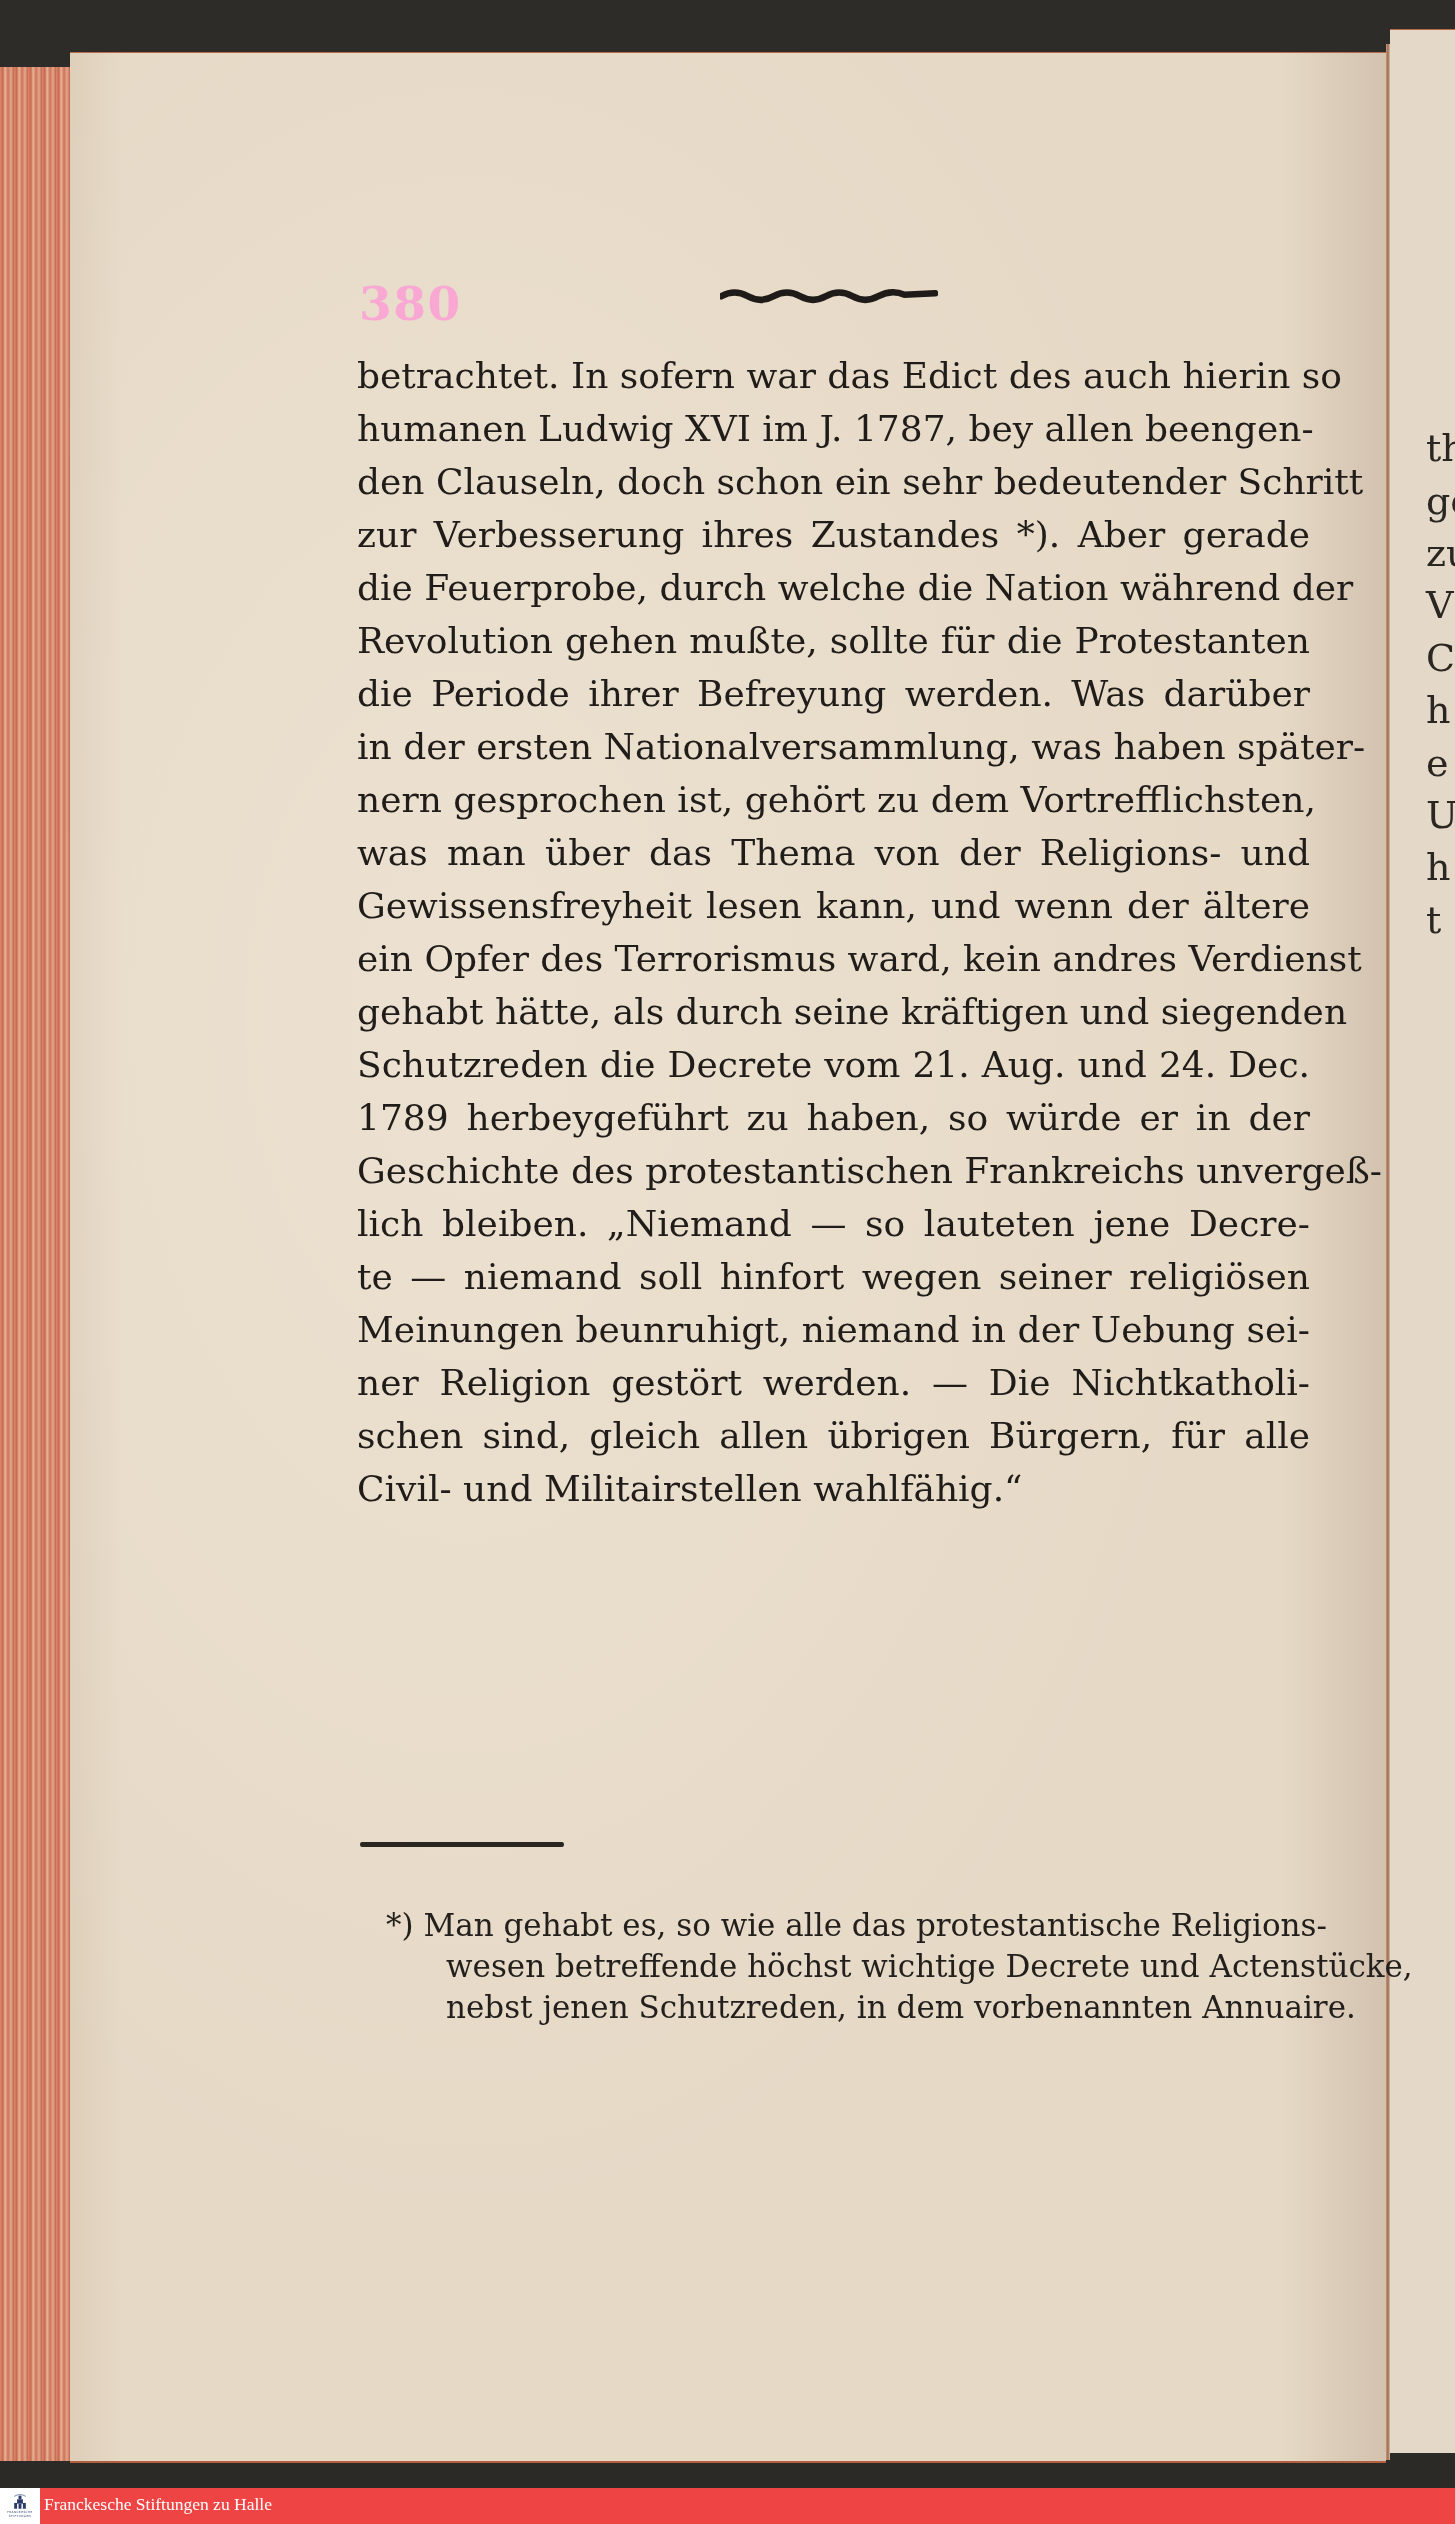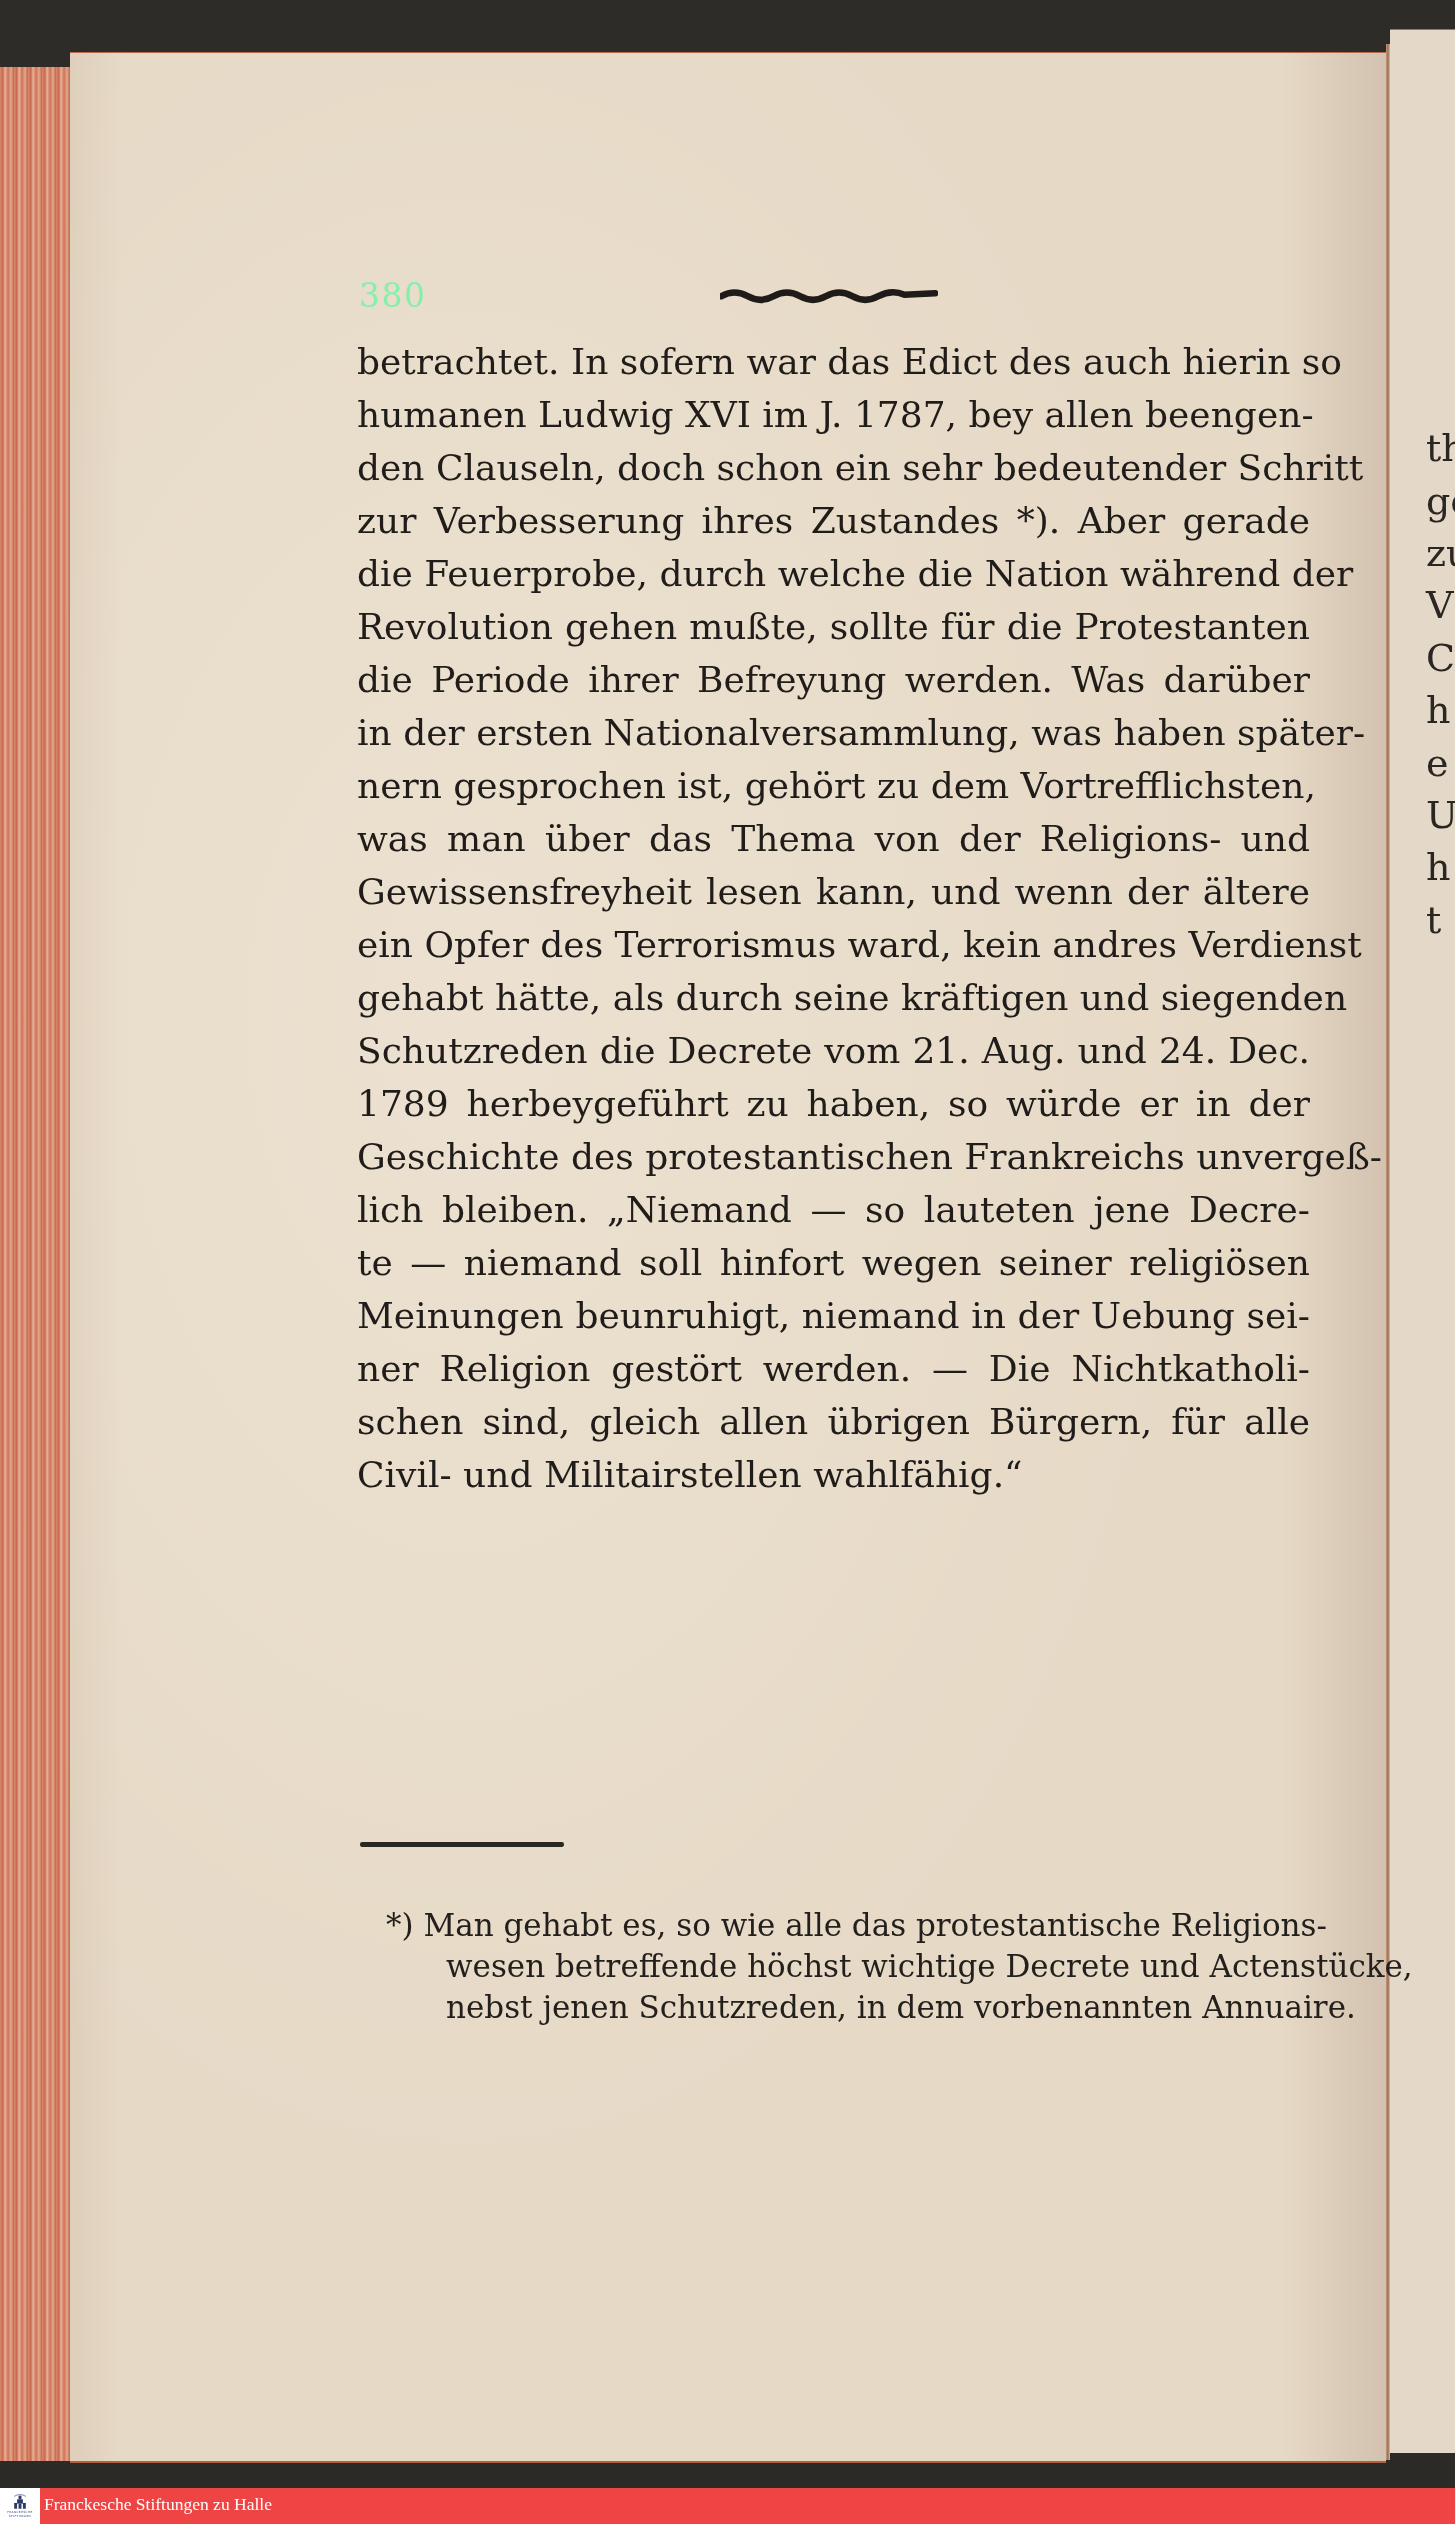--- a/index.html
+++ b/index.html
@@ -35,27 +35,27 @@
     background:#e4d8c8;
     border-top:1.5px solid #b86b4a;
   }
   .next-line {
     position:absolute; left:1426px; font-size:38px; color:#2a2622; line-height:1;
   }
   .header {
     position:absolute; left:359px; top:276px;
   }
   .page-number {
-    font-size:33px; font-weight:normal; color:#86efac; letter-spacing:1.5px;
+    font-size:47px; font-weight:bold; color:#f9a8d4; letter-spacing:1.5px;
   }
   .ornament {
     position:absolute; left:720px; top:286px; width:218px; height:17.5px;
   }
   .body-text {
-    position:absolute; left:357px; top:335px; width:953px;
+    position:absolute; left:357px; top:349px; width:953px;
     font-size:36px; line-height:53px; color:#1f1c19;
     text-align:justify; text-align-last:justify;
   }
   .line { display:block; white-space:nowrap; text-align:justify; text-align-last:justify; }
   .line.last { text-align-last:left; }
   .rule {
     position:absolute; left:360px; top:1842px; width:204px; height:5.1px;
     background:#2a2622; border-radius:2.2px;
   }
   .footnote {

